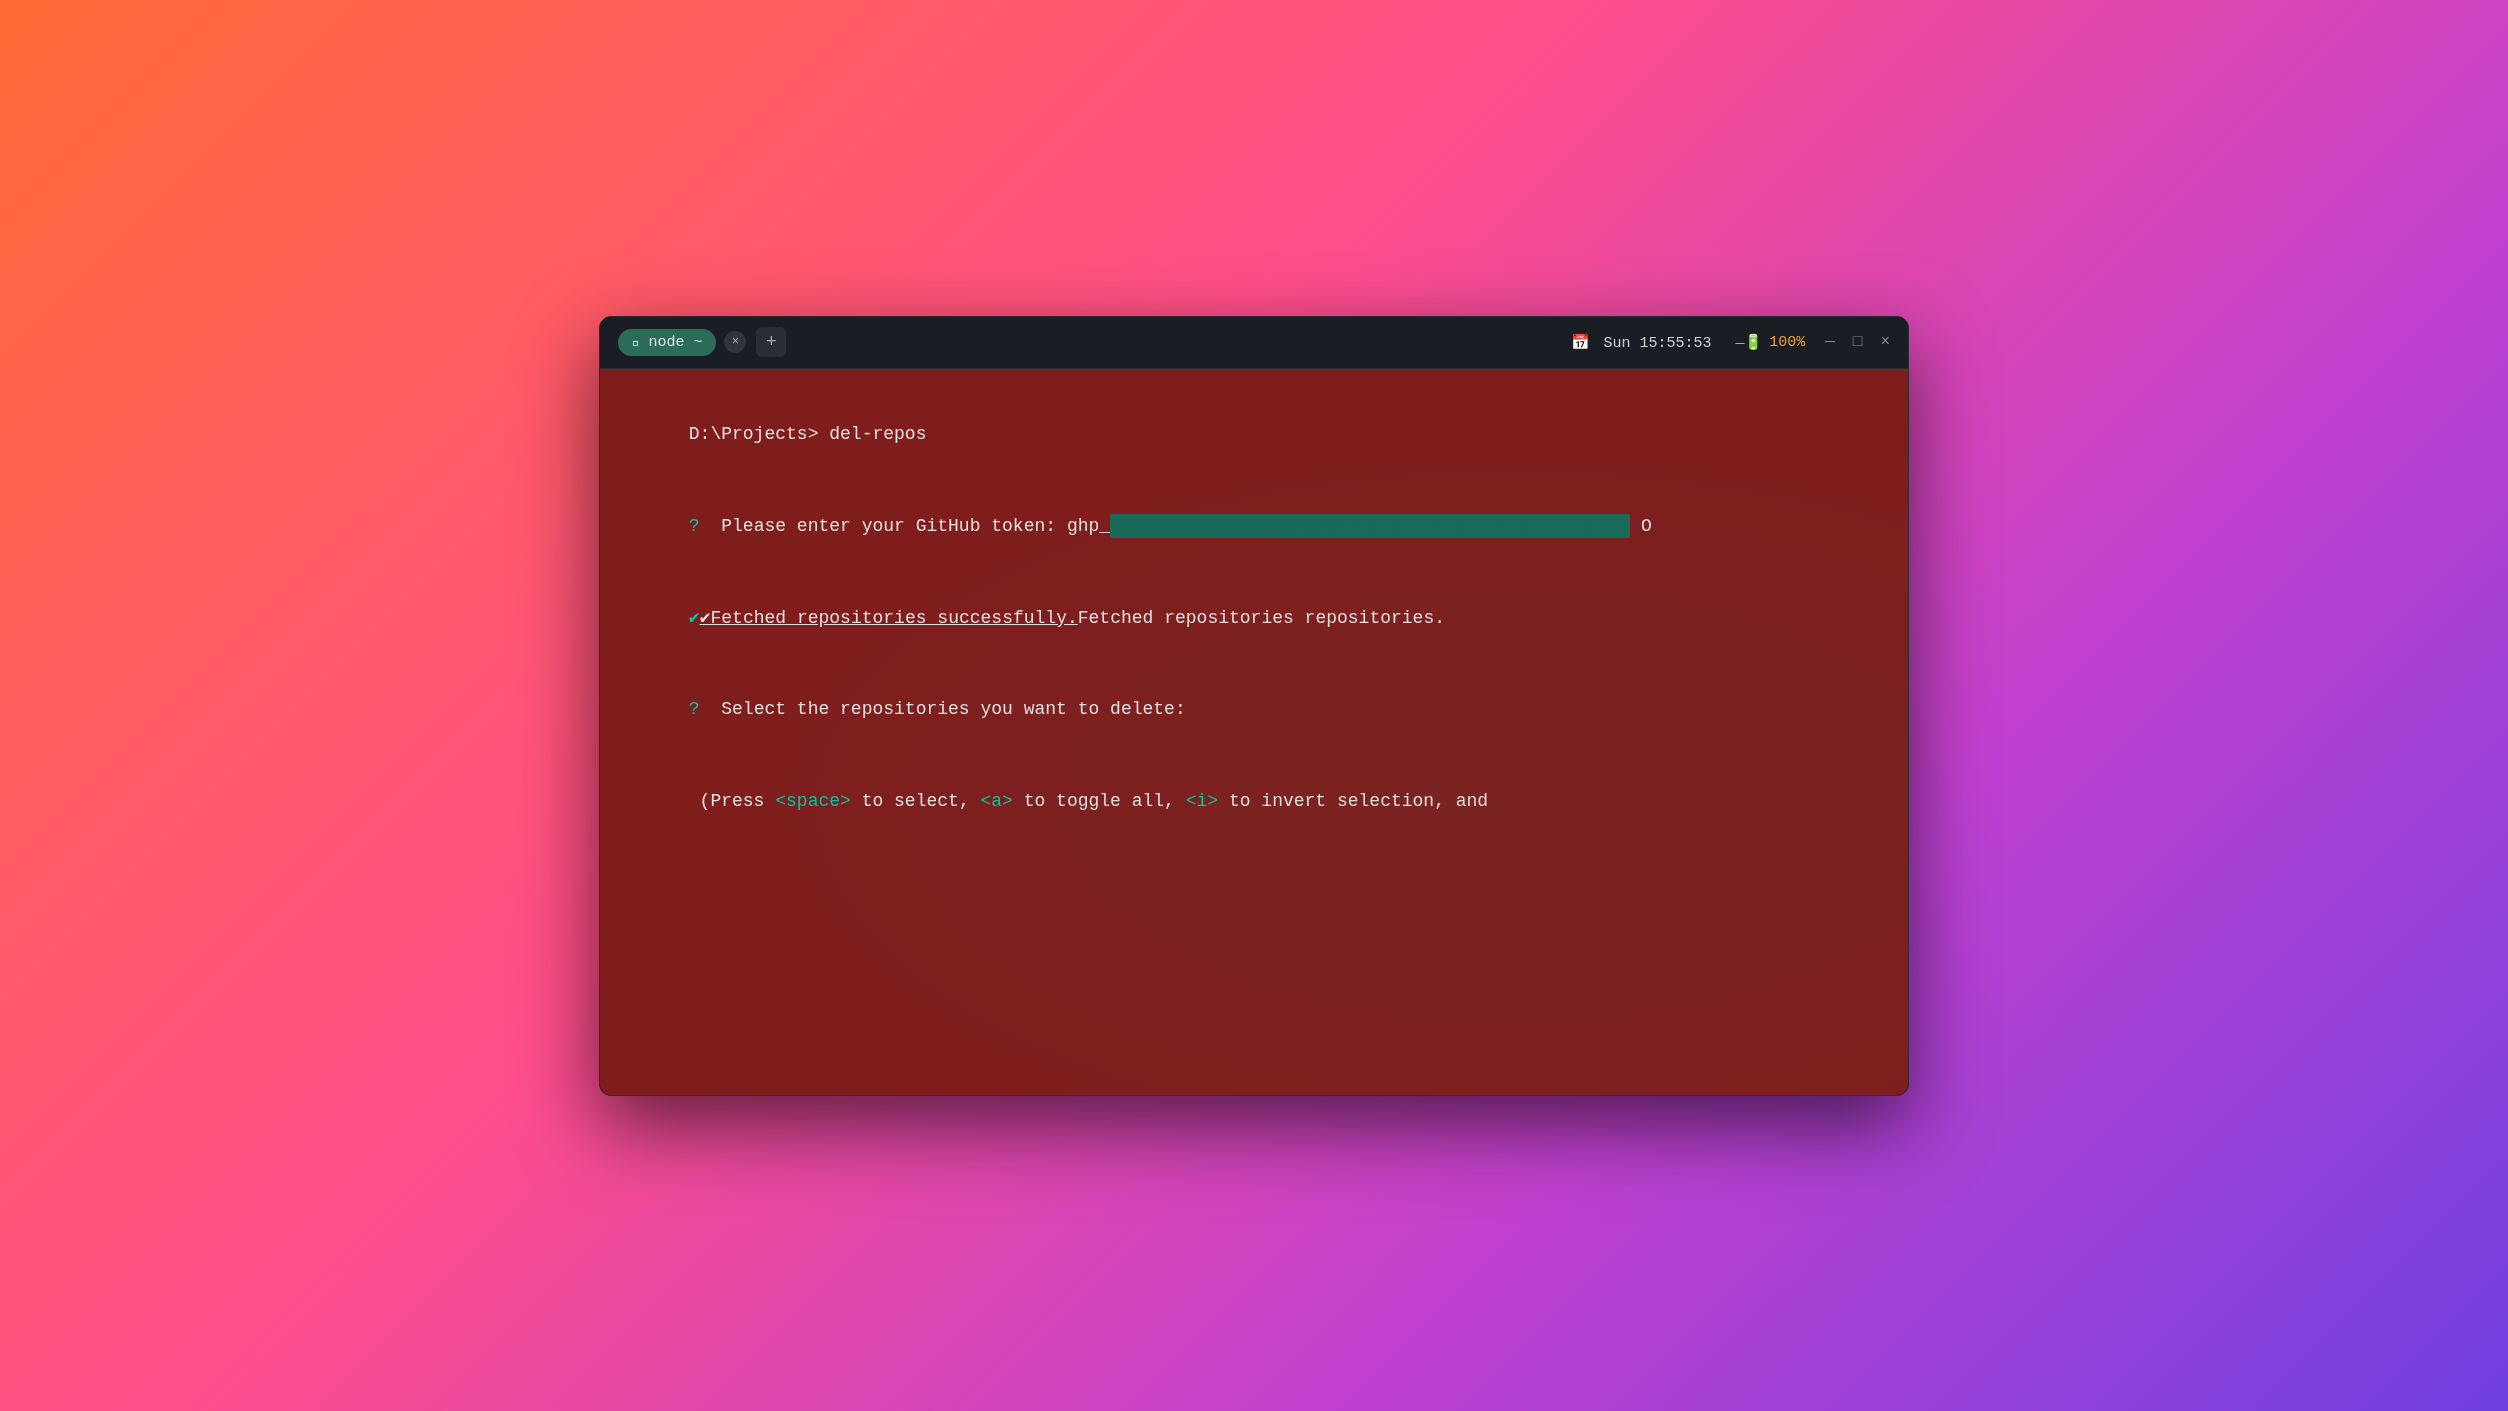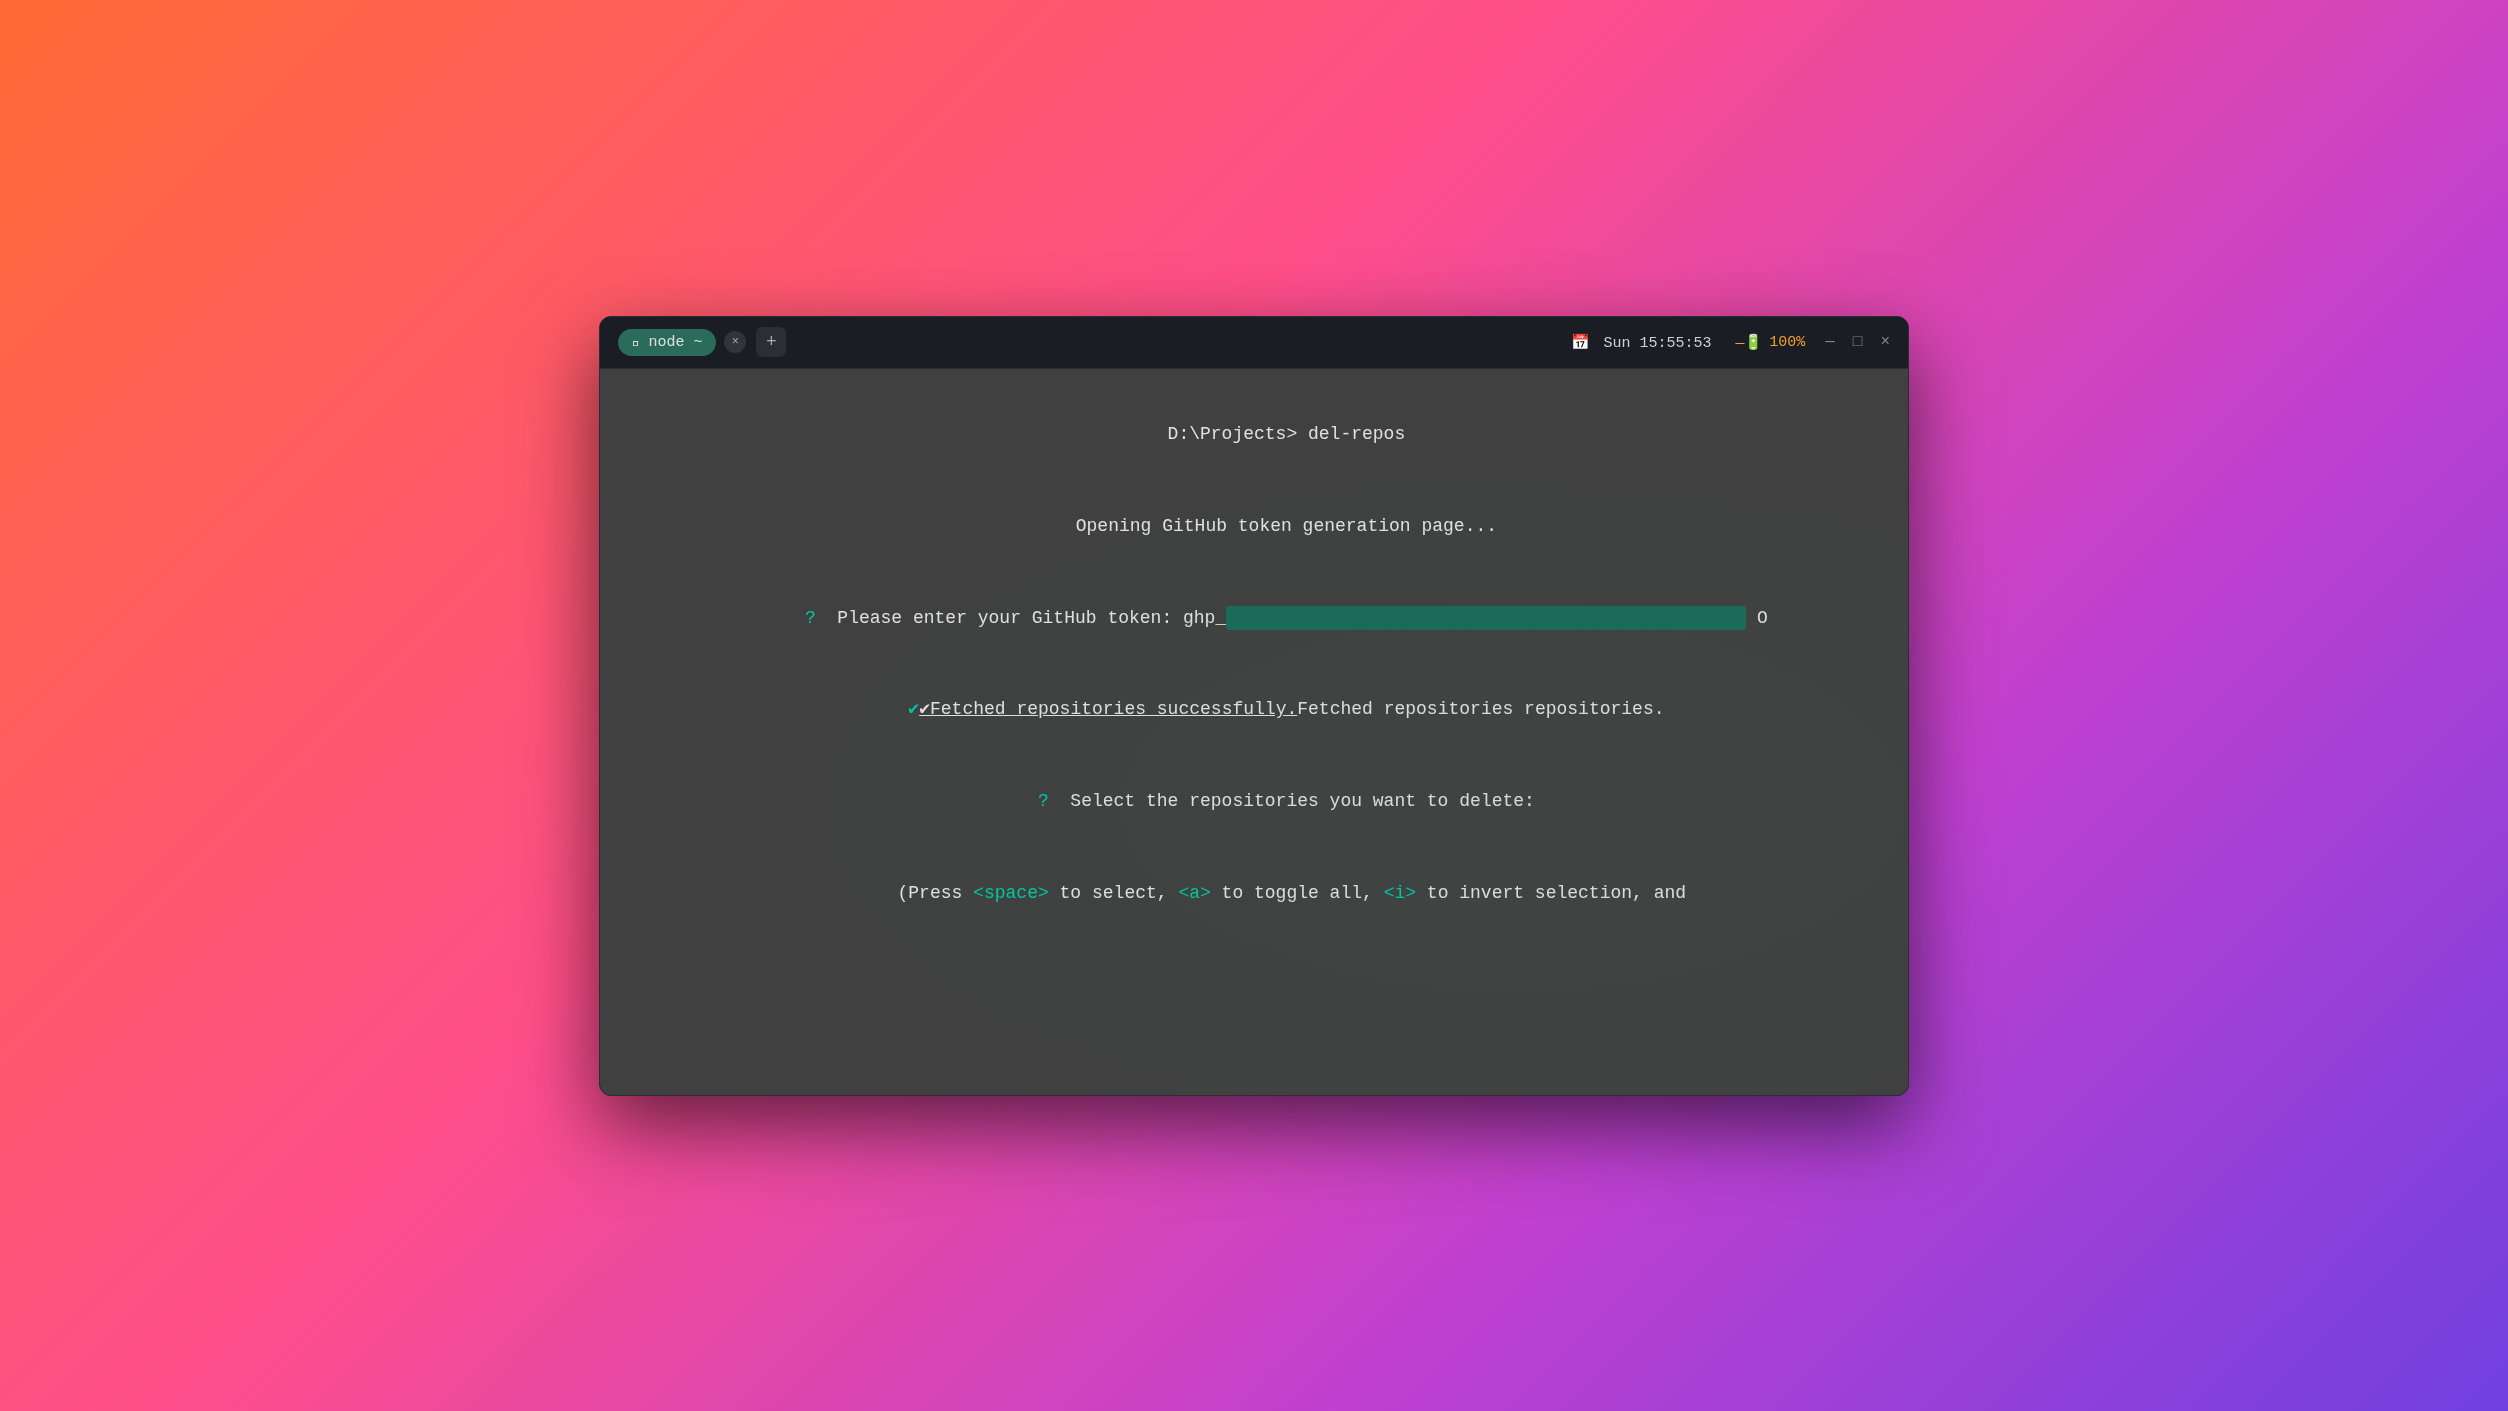--- a/index.html
+++ b/index.html
@@ -117,22 +117,21 @@
 
     .window-controls span {
       cursor: pointer;
     }
 
     .terminal-body {
       flex: 1;
       padding: 20px 24px;
       overflow-y: auto;
       position: relative;
-      background: #404040;
-      text-align: center;
+      background: #7f1d1d;
     }
 
     
     .terminal-body::after {
       content: '';
       position: absolute;
       top: 0;
       left: 0;
       right: 0;
       bottom: 0;
@@ -204,23 +203,20 @@
   </div>
 
   <div class="terminal-body">
 
     <div class="line color-white">
       <span>D:\Projects&gt; del-repos</span>
     </div>
 
 
 
-    <div class="line color-white">
-      <span>Opening GitHub token generation page...</span>
-    </div>
 
     <div class="line color-white">
       <span class="question-mark">? </span><span> Please enter your GitHub token: ghp_</span><span class="token-hidden">████████████████████████████████████████</span><span> O</span>
     </div>
 
     <div class="line color-white">
       <span class="checkmark color-cyan">✔</span><span style="color:#e0e0e0;text-decoration:underline;">✔Fetched repositories successfully.</span><span style="color:#e0e0e0;">Fetched repositories repositories.</span>
     </div>
 
     <div class="line color-white">

